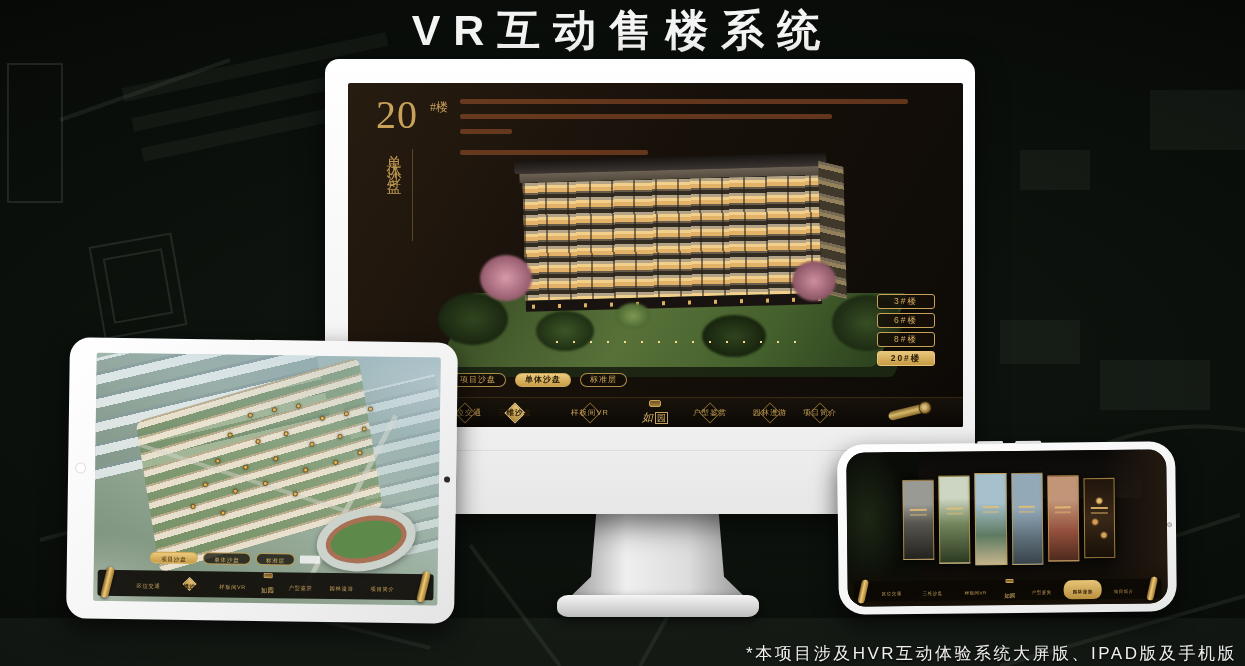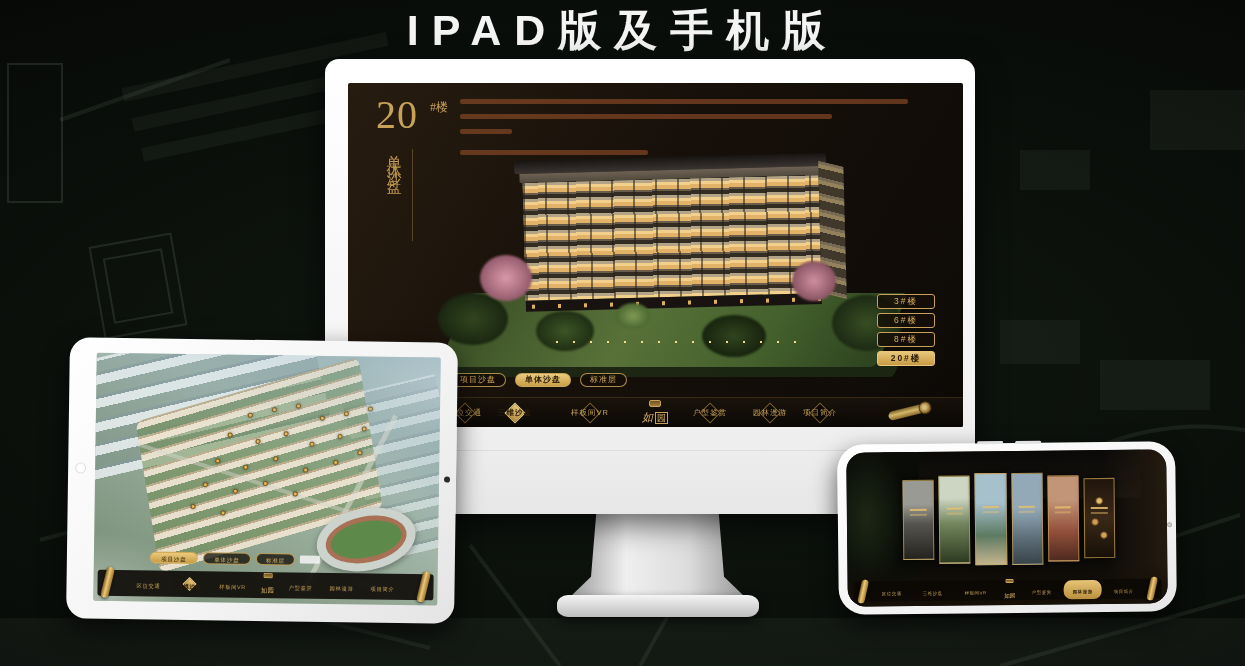--- a/index.html
+++ b/index.html
@@ -238,21 +238,21 @@
       <rect x="130" y="92" width="250" height="14" transform="rotate(-12 255 99)"></rect>
       <rect x="140" y="124" width="230" height="14" transform="rotate(-12 255 131)"></rect>
       <rect x="1000" y="320" width="80" height="44"></rect>
         <rect x="1100" y="360" width="110" height="50"></rect>
       <rect x="1150" y="90" width="95" height="60"></rect>
         <rect x="1020" y="150" width="70" height="40"></rect>
       <rect x="0" y="618" width="1245" height="48"></rect>
     </g>
   </svg>
 
-  <div class="title">IPAD版及手机版</div>
+  <div class="title">VR互动售楼系统</div>
 
   <div class="monitor">
     <div class="m-screen">
 
       <span class="hero-num">20</span>
       <span class="hero-suf">#楼</span>
       <div class="hero-rule"></div>
       <div class="hero-sub">单体沙盘</div>
 
       <div class="desc">
@@ -423,13 +423,14 @@
         <div class="mn-item"><span>样板间VR</span></div>
         <div class="mn-logo"><i class="emblem"></i><b><span>如</span><span>园</span></b></div>
         <div class="mn-item"><span>户型鉴赏</span></div>
         <div class="mn-item pill-active"><span>园林漫游</span></div>
         <div class="mn-item"><span>项目简介</span></div>
         <i class="roller right"></i>
       </div>
     </div>
   </div>
 
+  <div class="footnote">*本项目涉及HVR互动体验系统大屏版、IPAD版及手机版</div>
 </div>
 
 </body></html>

